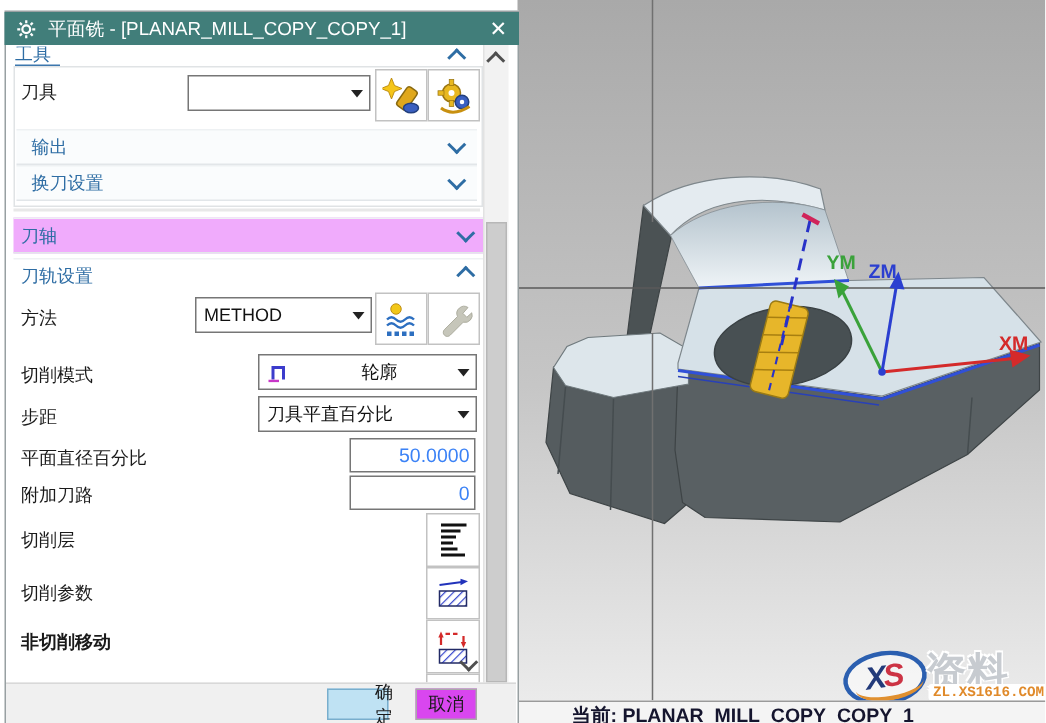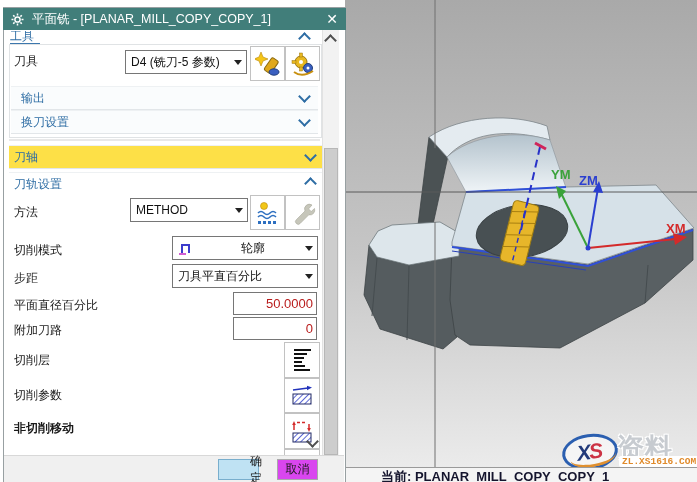--- a/index.html
+++ b/index.html
@@ -18,21 +18,21 @@
   .secbar{position:absolute;display:flex;align-items:center;background:#fafcfd;
           border-top:1px solid #eef1f3;border-bottom:1px solid #e2e6e9;}
   .chev{position:absolute;width:7px;height:7px;border-left:2px solid #2e6da4;border-bottom:2px solid #2e6da4;}
   .chev.up{transform:rotate(135deg);}
   .chev.down{transform:rotate(-45deg);}
   .chev.dark{border-color:#4f4f4f;}
   .dd{position:absolute;background:#fff;border:1px solid #767676;font-size:12px;color:#111;
       display:flex;align-items:center;padding:0 16px 0 5px;box-sizing:border-box;white-space:nowrap;overflow:hidden;}
   .tri{position:absolute;right:4px;top:50%;margin-top:-2px;width:0;height:0;
        border-left:4px solid transparent;border-right:4px solid transparent;border-top:5px solid #222;}
-  .inp{position:absolute;background:#fff;border:1px solid #767676;font-size:13px;color:#b91c1c;
+  .inp{position:absolute;background:#fff;border:1px solid #767676;font-size:13px;color:#3b82f6;
        display:flex;align-items:center;justify-content:flex-end;padding-right:3px;box-sizing:border-box;}
   .ibtn{position:absolute;background:#fff;border:1px solid #c2c2c2;display:flex;align-items:center;justify-content:center;}
   .clip-head{left:10px;top:31px;width:30px;height:12px;overflow:hidden;border-bottom:1px solid #3c77ad;}
   .clip-head span{display:block;margin-top:-3px;}
   
   .sbar{left:322px;top:30px;width:16px;height:425px;background:#f2f2f2;border-left:1px solid #e2e2e2;}
   .sthumb{left:324px;top:148px;width:12px;height:305px;background:#cdcdcd;border:1px solid #b7b7b7;}
   
   .btnbar{left:4px;top:455px;width:340px;height:27px;background:#f0f0f0;border-top:1px solid #d8d8d8;}
   .btn{position:absolute;top:459px;height:21px;width:41px;font-size:12px;color:#1a1a1a;
@@ -165,21 +165,20 @@
 
   <div class="abs clip-head">
     <span class="sec-text">工具</span>
   </div>
   <span class="chev up" style="left:300px;top:34px;"></span>
 
   <div class="abs groupbox"></div>
 
   <span class="lbl" style="left:14px;top:53px;">刀具</span>
   <div class="dd" style="left:125px;top:50px;width:122px;height:24px;">
-    <span>D4 (铣刀-5 参数)</span>
     <span class="tri"></span>
   </div>
   <div class="ibtn" style="left:250px;top:46px;width:33px;height:33px;">
     <svg width="26" height="26" viewBox="0 0 26 26">
       <polygon points="6,1 8,6 13,8 8,10 6,15 4,10 -1,8 4,6" fill="#f5c518" stroke="#b8860b" stroke-width="0.6"></polygon>
       <rect x="12" y="7" width="8" height="15" rx="2" transform="rotate(35 16 15)" fill="#e0a81c" stroke="#8a6a10"></rect>
       <ellipse cx="19" cy="21" rx="5" ry="3.2" fill="#3a5fc0" stroke="#23407e"></ellipse>
     </svg>
   </div>
   <div class="ibtn" style="left:285px;top:46px;width:33px;height:33px;">
@@ -199,21 +198,21 @@
     <span class="sec-text" style="margin-left:10px;">输出</span>
   </div>
   <span class="chev down" style="left:300px;top:92px;"></span>
   <div class="secbar" style="left:11px;top:110px;width:307px;height:22px;">
     <span class="sec-text" style="margin-left:10px;">换刀设置</span>
   </div>
   <span class="chev down" style="left:300px;top:116px;"></span>
 
   <div class="abs" style="left:9px;top:139px;width:311px;height:2px;background:#e8e8e8;"></div>
 
-  <div class="secbar" style="left:9px;top:145px;width:313px;height:22px;background:#fde047;text-align:right;">
+  <div class="secbar" style="left:9px;top:145px;width:313px;height:22px;background:#f0abfc;text-align:right;">
     <span class="sec-text" style="margin-left:5px;">刀轴</span>
   </div>
   <span class="chev down" style="left:306px;top:151px;"></span>
 
   <div class="secbar" style="left:9px;top:172px;width:313px;height:22px;background:#fff;border-bottom:none;">
     <span class="sec-text" style="margin-left:5px;">刀轨设置</span>
   </div>
   <span class="chev up" style="left:306px;top:179px;"></span>
 
   <span class="lbl" style="left:14px;top:204px;">方法</span>

